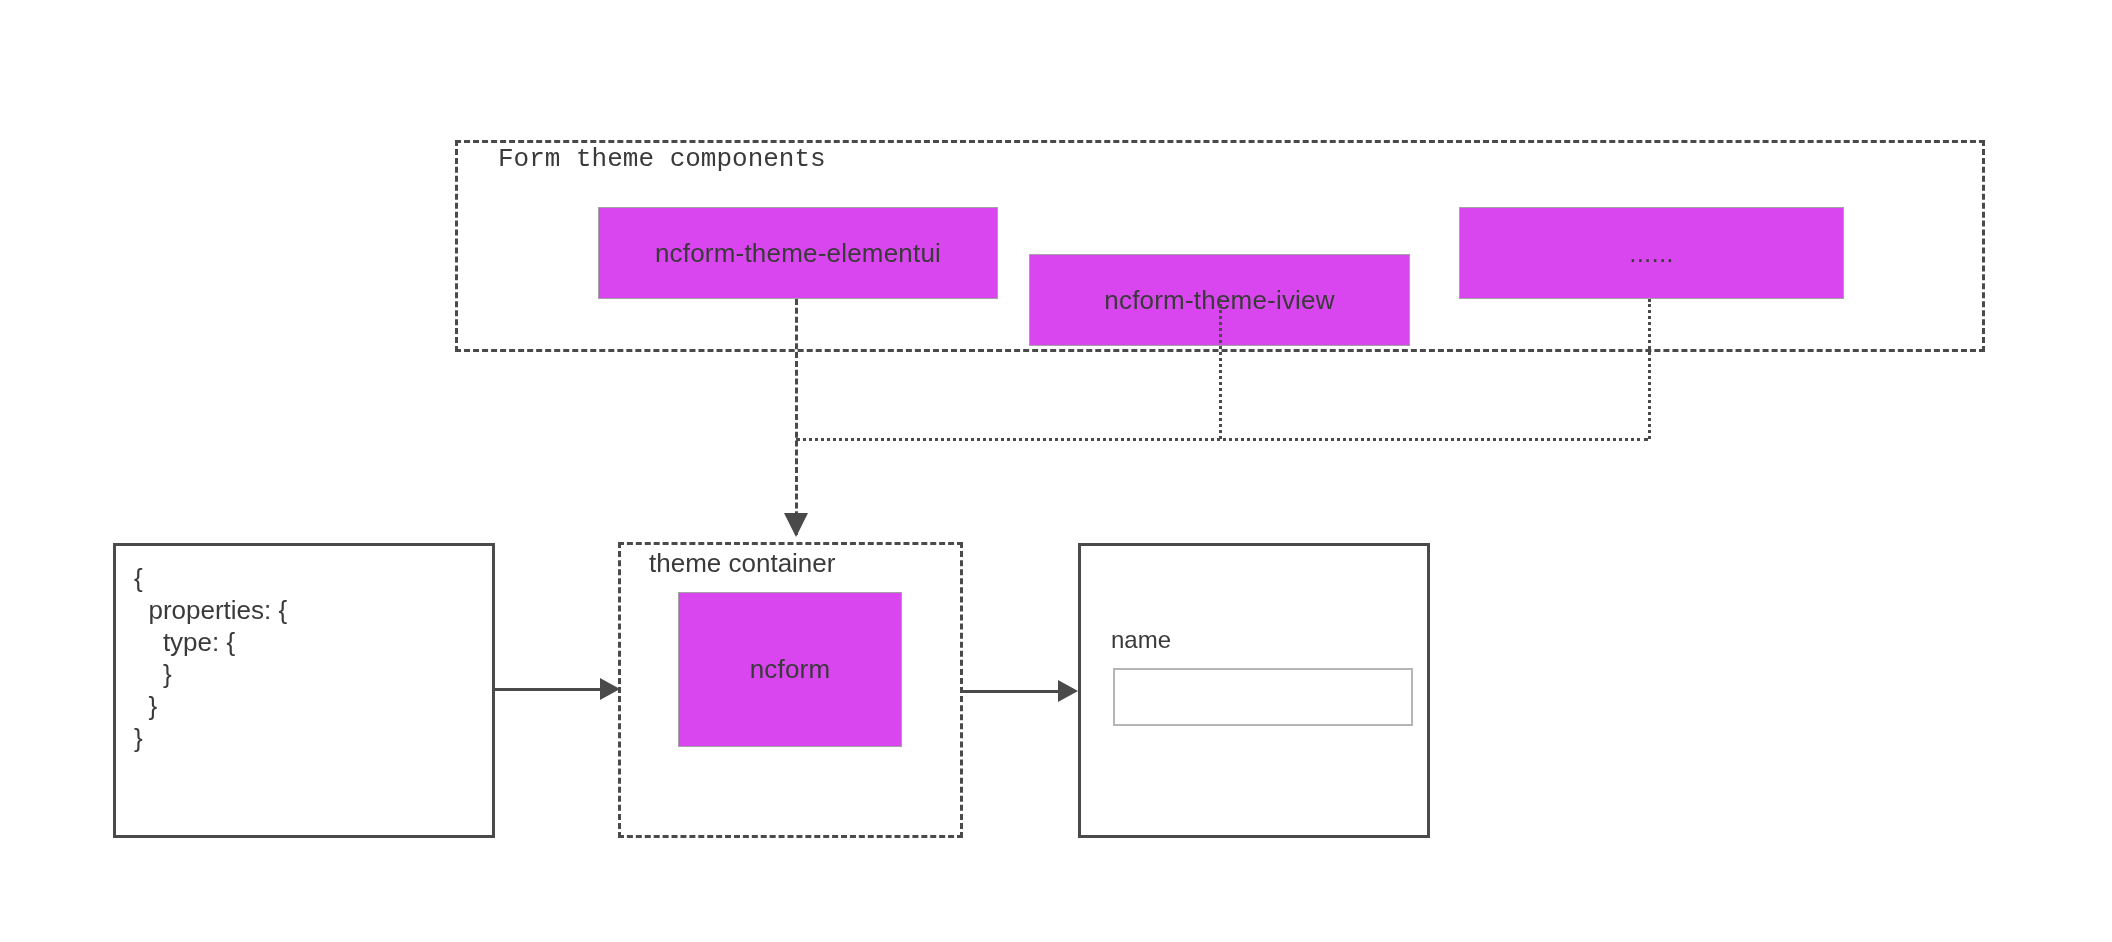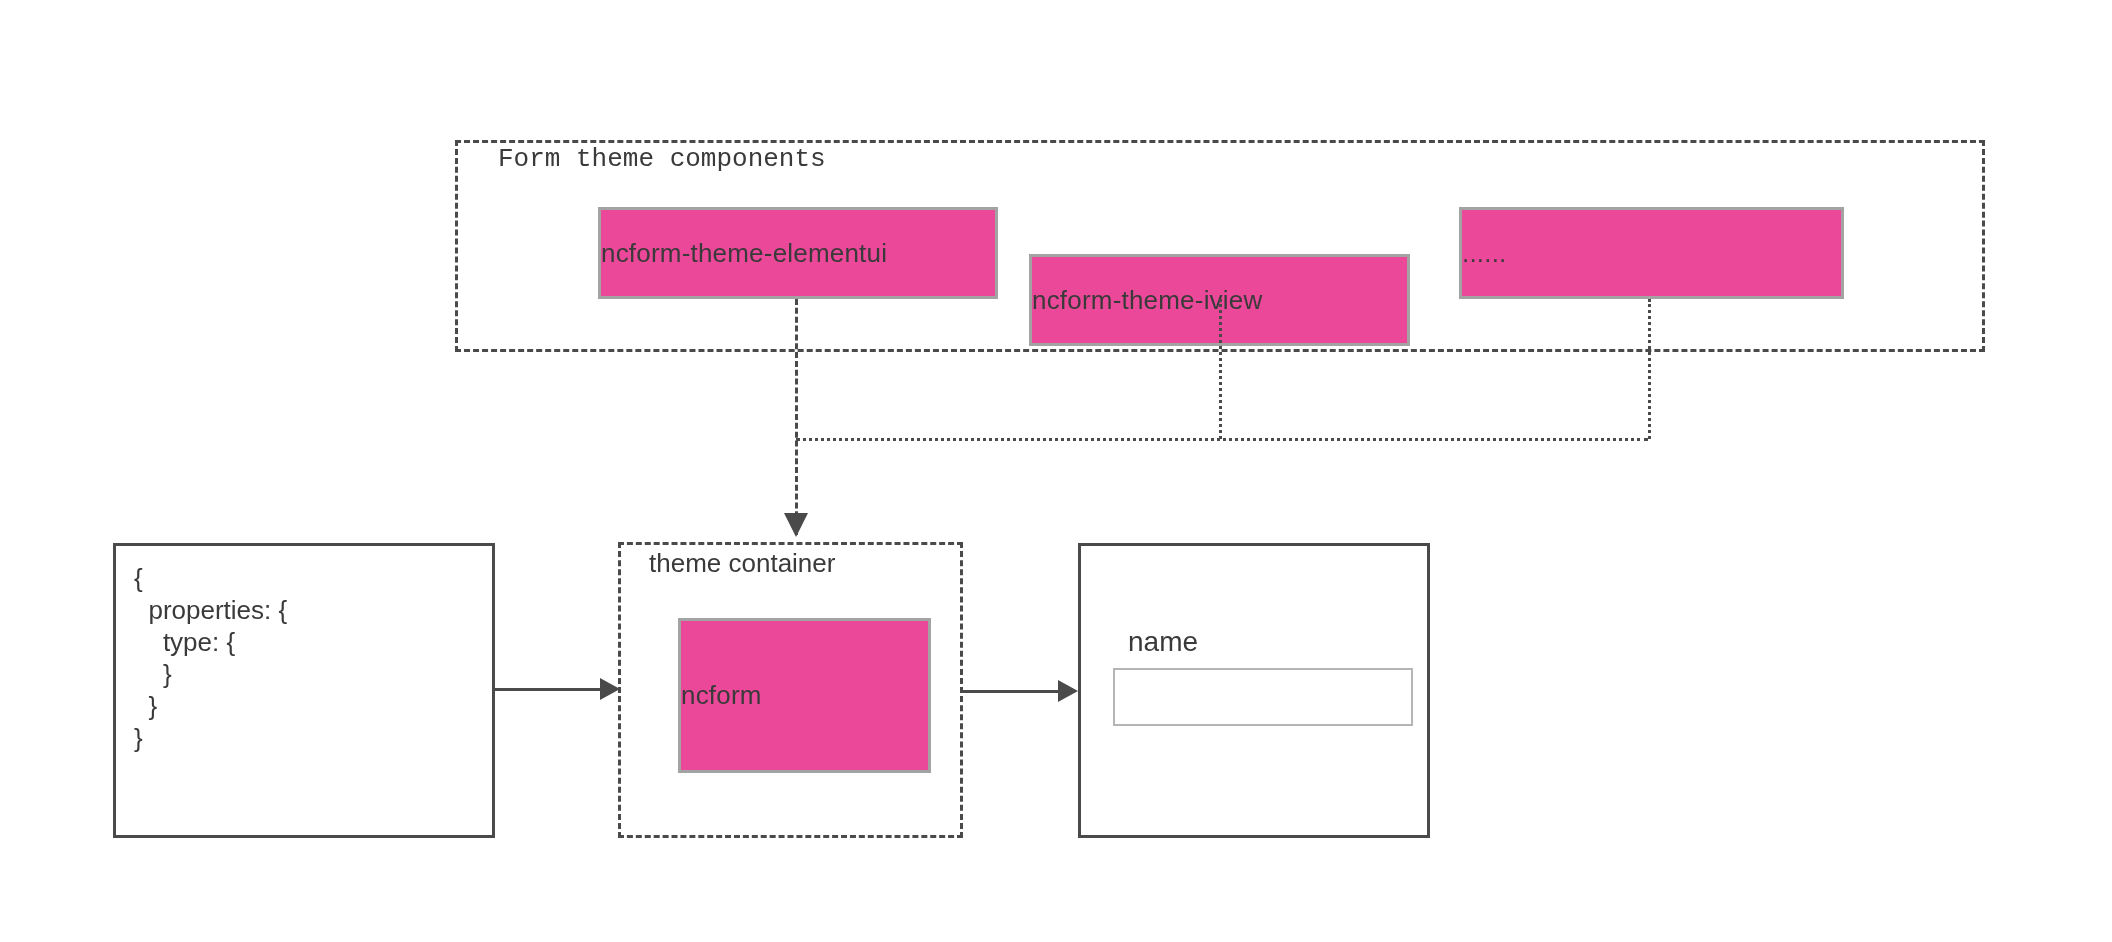--- a/index.html
+++ b/index.html
@@ -15,24 +15,25 @@
     background: #ffffff;
     font-family: "Liberation Sans", sans-serif;
     color: #3a3a3a;
     overflow: hidden;
   }
 
   
   .solid-box {
     position: absolute;
     box-sizing: border-box;
-    border: 3px solid #a3a3a3;
-    background: #ec4899;
+    border: 1px solid #a3a3a3;
+    background: #d946ef;
     display: flex;
     align-items: center;
+    justify-content: center;
   }
   .solid-box .box-label {
     font-size: 26px;
     color: #3a3a3a;
     letter-spacing: 0.2px;
     white-space: nowrap;
   }
 
   .dashed-box {
     position: absolute;
@@ -66,24 +67,23 @@
 
   
   .form-panel {
     position: absolute;
     box-sizing: border-box;
     border: 3px solid #4a4a4a;
     background: #ffffff;
   }
   .field-label {
     position: absolute;
-    font-size: 28px;
+    font-size: 24px;
     color: #3a3a3a;
     white-space: nowrap;
-    margin-left: 17px;
   }
   .field-input {
     position: absolute;
     box-sizing: border-box;
     border: 2px solid #b5b5b5;
     background: #ffffff;
   }
 
   
   .h-solid {
@@ -159,21 +159,21 @@
     <div class="code-line">  }</div>
     <div class="code-line">}</div>
   </div>
 
   <div class="h-solid" style="left:495px; top:688px; width:108px;"></div>
   <div class="arrow-right" style="left:600px; top:678px;"></div>
 
   <div class="dashed-box" style="left:618px; top:542px; width:345px; height:296px;"></div>
   <div class="group-title" style="left:644px; top:548px; padding:0 5px;">theme container</div>
 
-  <div class="solid-box" style="left:678px; top:618px; width:253px; height:155px;">
+  <div class="solid-box" style="left:678px; top:592px; width:224px; height:155px;">
     <span class="box-label">ncform</span>
   </div>
 
   <div class="h-solid" style="left:963px; top:690px; width:100px;"></div>
   <div class="arrow-right" style="left:1058px; top:680px;"></div>
 
   <div class="form-panel" style="left:1078px; top:543px; width:352px; height:295px;">
     <div class="field-label" style="left:30px; top:80px;">name</div>
     <input class="field-input" type="text" style="left: 32px; top: 122px; width: 300px; height: 58px; font-size: 24px; color: rgb(58, 58, 58); padding: 0px 10px; font-family: &quot;Liberation Sans&quot;, sans-serif;" placeholder="">
   </div>

